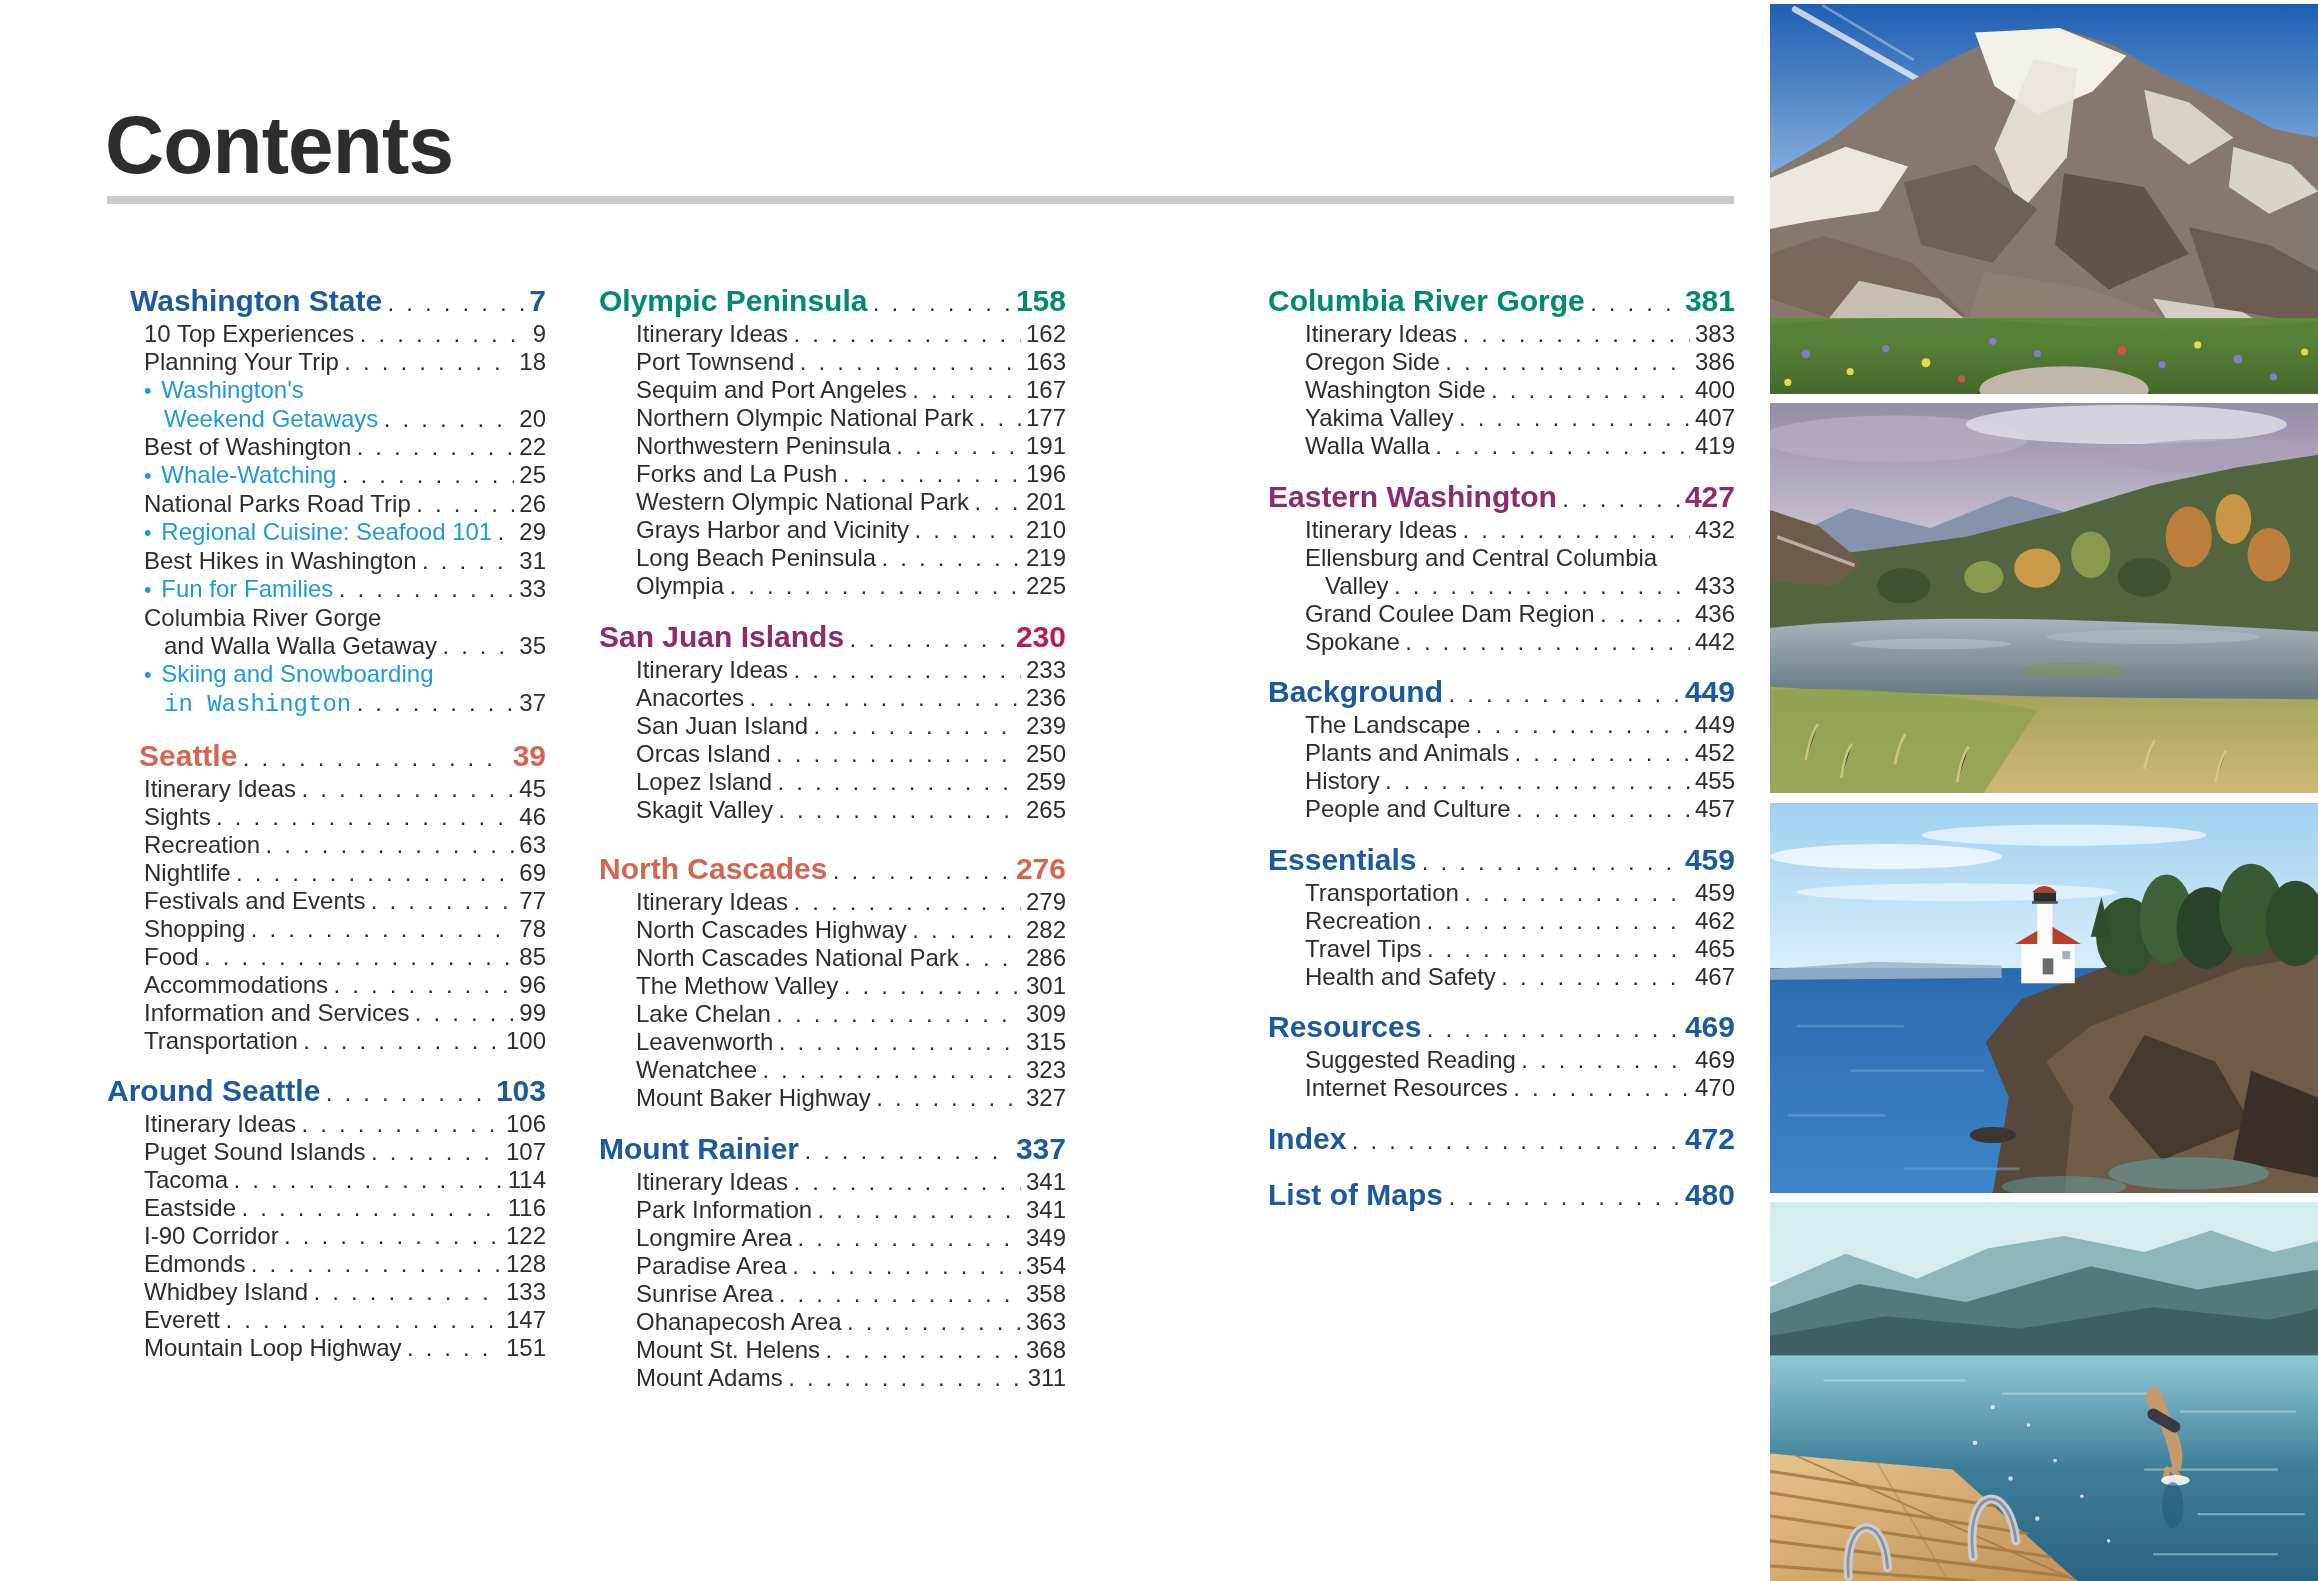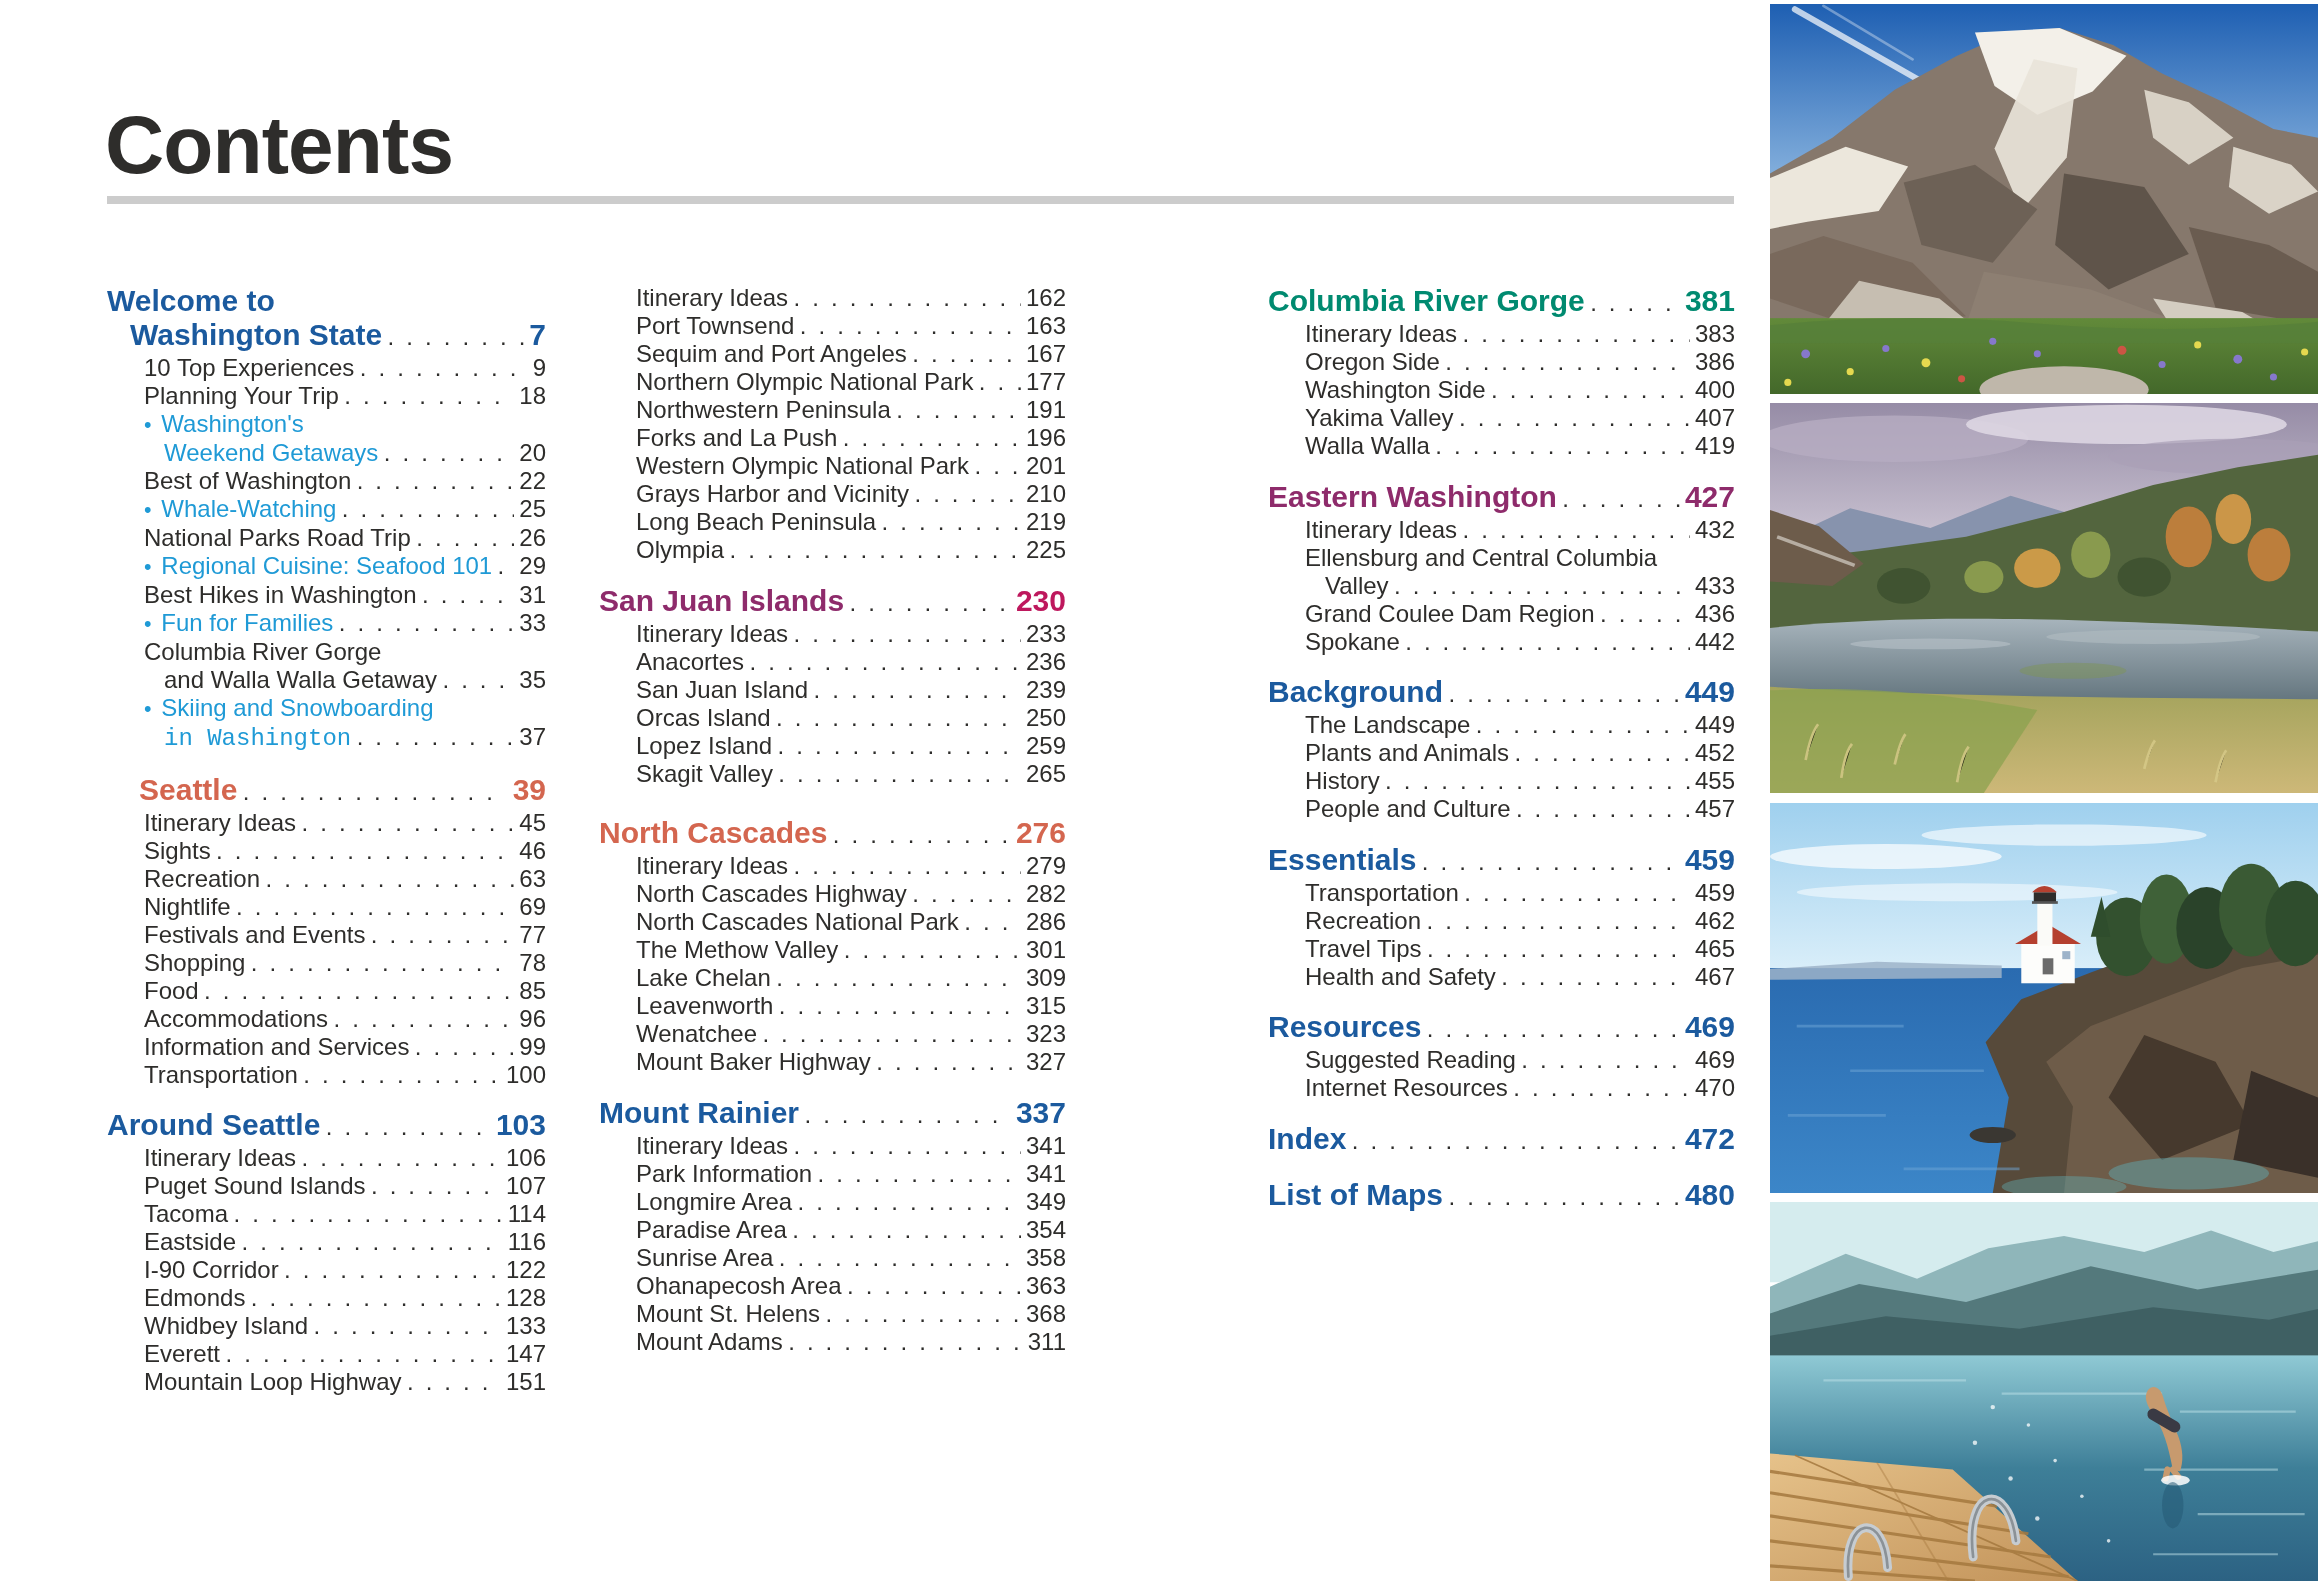--- a/index.html
+++ b/index.html
@@ -42,21 +42,20 @@
   #photo-4{top:1202px;height:379px;}
 </style>
 </head>
 <body>
 
 <h1 class="page-title">Contents</h1>
 <div class="title-rule"></div>
 
 <div class="toc-col" id="col-0">
     <div class="section">
-      <div class="head-pre" style="color: rgb(27, 90, 158);">Welcome to</div>
       <div class="row head-row cont2">
         <span class="label" style="color: rgb(27, 90, 158);">Washington State</span>
         <span class="dots"></span>
         <span class="pagenum" style="color: rgb(27, 90, 158);">7</span>
       </div>
       <div class="row entry-row">
         <span class="label">10 Top Experiences</span>
         <span class="dots"></span>
         <span class="pagenum">9</span>
       </div>
@@ -222,20 +221,25 @@
       </div>
       <div class="row entry-row">
         <span class="label">Mountain Loop Highway</span>
         <span class="dots"></span>
         <span class="pagenum">151</span>
       </div>
     </div>
   </div>
 <div class="toc-col" id="col-1">
     <div class="section">
+      <div class="row head-row">
+        <span class="label" style="color: rgb(0, 138, 112);">Olympic Peninsula</span>
+        <span class="dots"></span>
+        <span class="pagenum" style="color: rgb(0, 138, 112);">158</span>
+      </div>
       <div class="row entry-row">
         <span class="label">Itinerary Ideas</span>
         <span class="dots"></span>
         <span class="pagenum">162</span>
       </div>
       <div class="row entry-row">
         <span class="label">Port Townsend</span>
         <span class="dots"></span>
         <span class="pagenum">163</span>
       </div>

